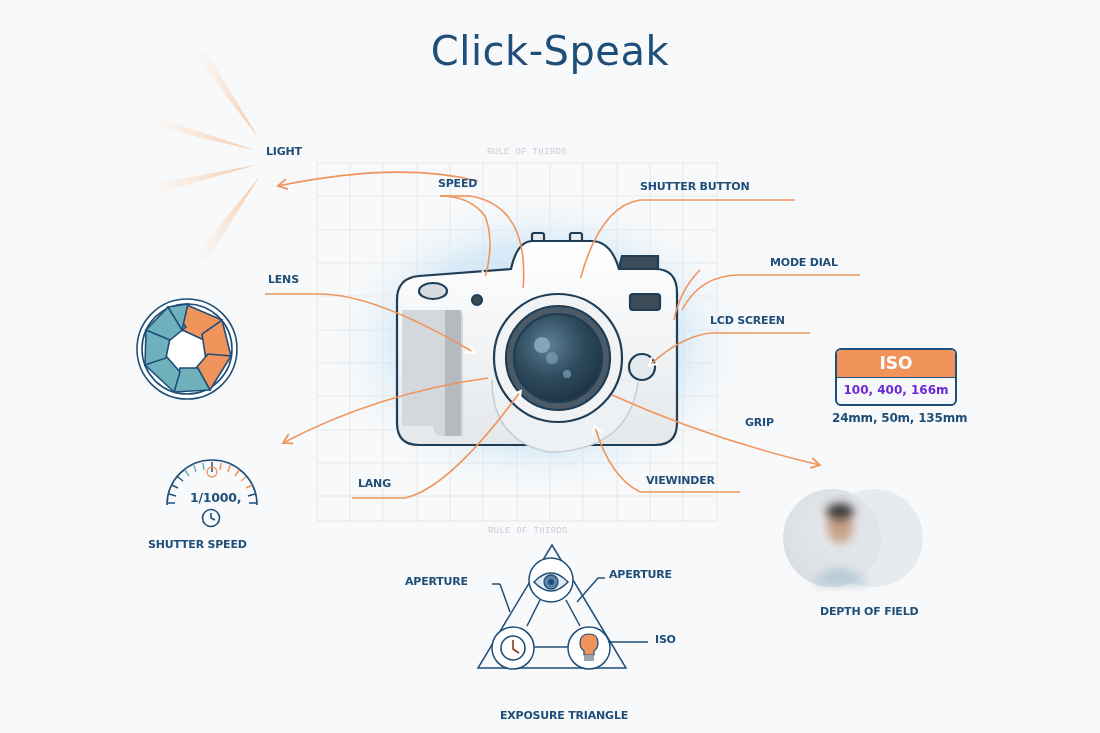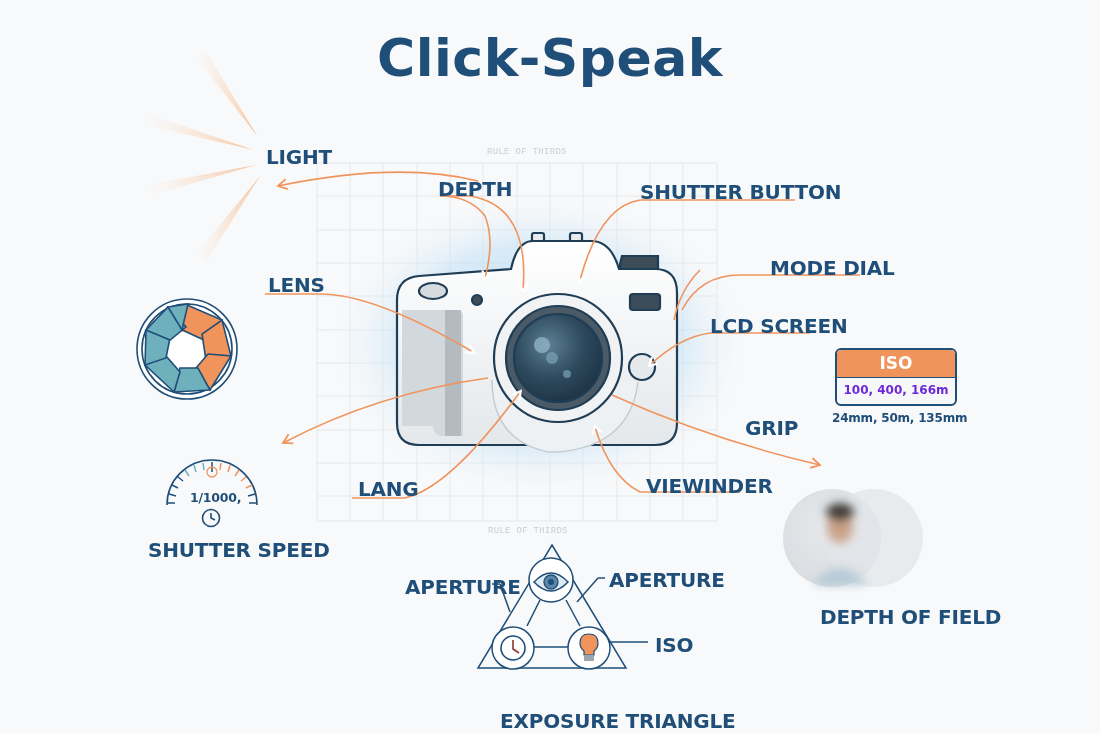--- a/index.html
+++ b/index.html
@@ -4,26 +4,26 @@
 <style>
   html, body { margin:0; padding:0; }
   body {
     width:1100px; height:733px; position:relative; overflow:hidden;
     background:#f8f9fa;
     font-family:"Liberation Sans", sans-serif;
   }
   .abs { position:absolute; }
   .title {
     left:0; width:1100px; top:28px; text-align:center;
-    font-family:"DejaVu Sans", sans-serif; font-weight:bold;
-    font-size:52px; color:#1f4e78; letter-spacing:0.5px;
+    font-family:"DejaVu Sans", sans-serif; font-weight:normal;
+    font-size:40px; color:#1f4e78; letter-spacing:0.5px;
   }
   .lbl {
     position:absolute; font-family:"DejaVu Sans", sans-serif;
-    font-weight:bold; font-size:20px; color:#1f4e78; white-space:nowrap;
+    font-weight:bold; font-size:11px; color:#1f4e78; white-space:nowrap;
     letter-spacing:-0.2px;
   }
   .small { font-size:13px; }
   .grid-cap {
     position:absolute; font-family:Liberation Mono, monospace;
     font-size:9px; color:#c9ced4; letter-spacing:0.3px;
   }
   svg { position:absolute; left:0; top:0; }
   .iso-box {
     position:absolute; left:835px; top:348px; width:118px; height:54px;
@@ -225,21 +225,21 @@
       <ellipse cx="840" cy="512" rx="14" ry="9" fill="#3d3a38"></ellipse>
       <path d="M812,585 q28,-34 56,0 z" fill="#b6cad6"></path>
     </g>
   </g>
 </svg>
 
 <div class="grid-cap" style="left:487px;top:147px;">RULE OF THIRDS</div>
 <div class="grid-cap" style="left:488px;top:526px;">RULE OF THIRDS</div>
 
 <div class="lbl" style="left:266px;top:145px;">LIGHT</div>
-<div class="lbl" style="left:438px;top:177px;">DEPTH</div>
+<div class="lbl" style="left:438px;top:177px;">SPEED</div>
 <div class="lbl" style="left:640px;top:180px;">SHUTTER BUTTON</div>
 <div class="lbl" style="left:770px;top:256px;">MODE DIAL</div>
 <div class="lbl" style="left:268px;top:273px;">LENS</div>
 <div class="lbl" style="left:710px;top:314px;">LCD SCREEN</div>
 <div class="lbl" style="left:745px;top:416px;">GRIP</div>
 <div class="lbl" style="left:358px;top:477px;">LANG</div>
 <div class="lbl" style="left:646px;top:474px;">VIEWINDER</div>
 
 <div class="iso-box">
   <div class="iso-head">ISO</div>

